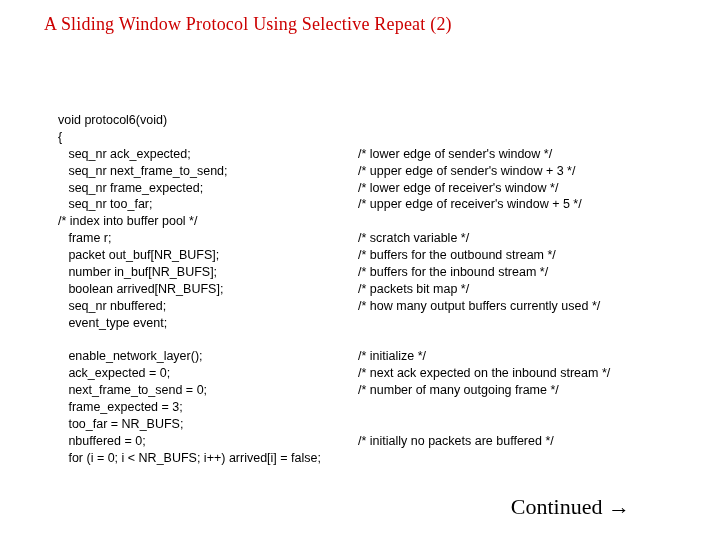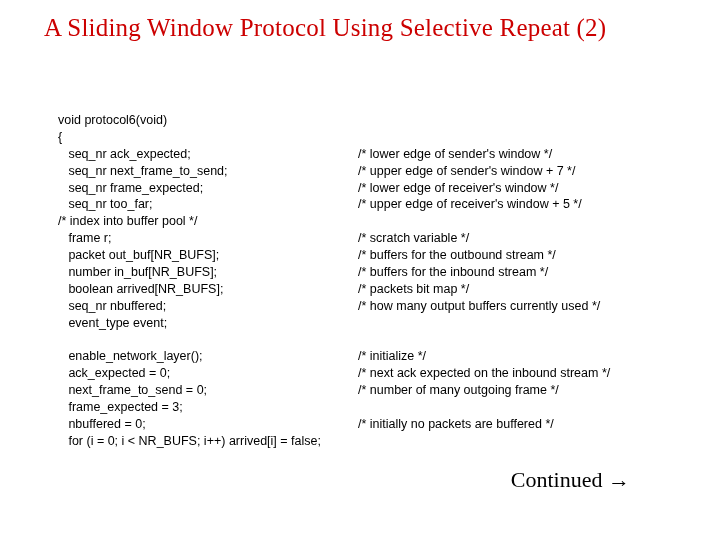--- a/index.html
+++ b/index.html
@@ -16,21 +16,21 @@
     width: 720px;
     height: 540px;
     position: relative;
     box-sizing: border-box;
   }
   .title {
     position: absolute;
     top: 14px;
     left: 44px;
     right: 20px;
-    font-size: 25px;
+    font-size: 18px;
     color: #cc0000;
     font-weight: 400;
     letter-spacing: 0.2px;
   }
   .code-area {
     position: absolute;
     top: 74px;
     left: 58px;
     width: 610px;
     font-family: Arial, Helvetica, sans-serif;
@@ -48,21 +48,21 @@
     flex: 0 0 300px;
   }
   .cmt-col {
     flex: 1;
   }
   .blank {
     height: 17px;
   }
   .continued {
     position: absolute;
-    bottom: 47px;
+    bottom: 20px;
     right: 90px;
     font-family: "Times New Roman", Times, serif;
     font-size: 22px;
     color: #000;
   }
 </style>
 </head>
 <body>
 
 <div class="slide">
@@ -74,37 +74,38 @@
     <div class="row">
       <span class="code-col">void protocol6(void)</span>
       <span class="cmt-col"></span>
     </div>
     <div class="row">
       <span class="code-col">{</span>
       <span class="cmt-col"></span>
     </div>
 
     <div class="row"><span class="code-col">   seq_nr ack_expected;</span><span class="cmt-col">/* lower edge of sender's window */</span></div>
-    <div class="row"><span class="code-col">   seq_nr next_frame_to_send;</span><span class="cmt-col">/* upper edge of sender's window + 7 */</span></div>
+    <div class="row"><span class="code-col">   seq_nr next_frame_to_send;</span><span class="cmt-col">/* upper edge of sender's window + 3 */</span></div>
     <div class="row"><span class="code-col">   seq_nr frame_expected;</span><span class="cmt-col">/* lower edge of receiver's window */</span></div>
     <div class="row"><span class="code-col">   seq_nr too_far;</span><span class="cmt-col">/* upper edge of receiver's window + 5 */</span></div>
     <div class="row"><span class="cmt-col">/* index into buffer pool */</span></div>
     <div class="row"><span class="code-col">   frame r;</span><span class="cmt-col">/* scratch variable */</span></div>
     <div class="row"><span class="code-col">   packet out_buf[NR_BUFS];</span><span class="cmt-col">/* buffers for the outbound stream */</span></div>
     <div class="row"><span class="code-col">   number in_buf[NR_BUFS];</span><span class="cmt-col">/* buffers for the inbound stream */</span></div>
     <div class="row"><span class="code-col">   boolean arrived[NR_BUFS];</span><span class="cmt-col">/* packets bit map */</span></div>
     <div class="row"><span class="code-col">   seq_nr nbuffered;</span><span class="cmt-col">/* how many output buffers currently used */</span></div>
     <div class="row"><span class="code-col">   event_type event;</span><span class="cmt-col"></span></div>
 
     <div class="blank"></div>
 
     <div class="row"><span class="code-col">   enable_network_layer();</span><span class="cmt-col">/* initialize */</span></div>
     <div class="row"><span class="code-col">   ack_expected = 0;</span><span class="cmt-col">/* next ack expected on the inbound stream */</span></div>
     <div class="row"><span class="code-col">   next_frame_to_send = 0;</span><span class="cmt-col">/* number of many outgoing frame */</span></div>
     <div class="row"><span class="code-col">   frame_expected = 3;</span><span class="cmt-col"></span></div>
+    <div class="row"><span class="code-col">   too_far = NR_BUFS;</span><span class="cmt-col"></span></div>
     <div class="row"><span class="code-col">   nbuffered = 0;</span><span class="cmt-col">/* initially no packets are buffered */</span></div>
     <div class="row"><span class="code-col">   for (i = 0; i &lt; NR_BUFS; i++) arrived[i] = false;</span><span class="cmt-col"></span></div>
 
   </div>
 
   <div class="continued">Continued →</div>
 
 </div>
 
 </body></html>

